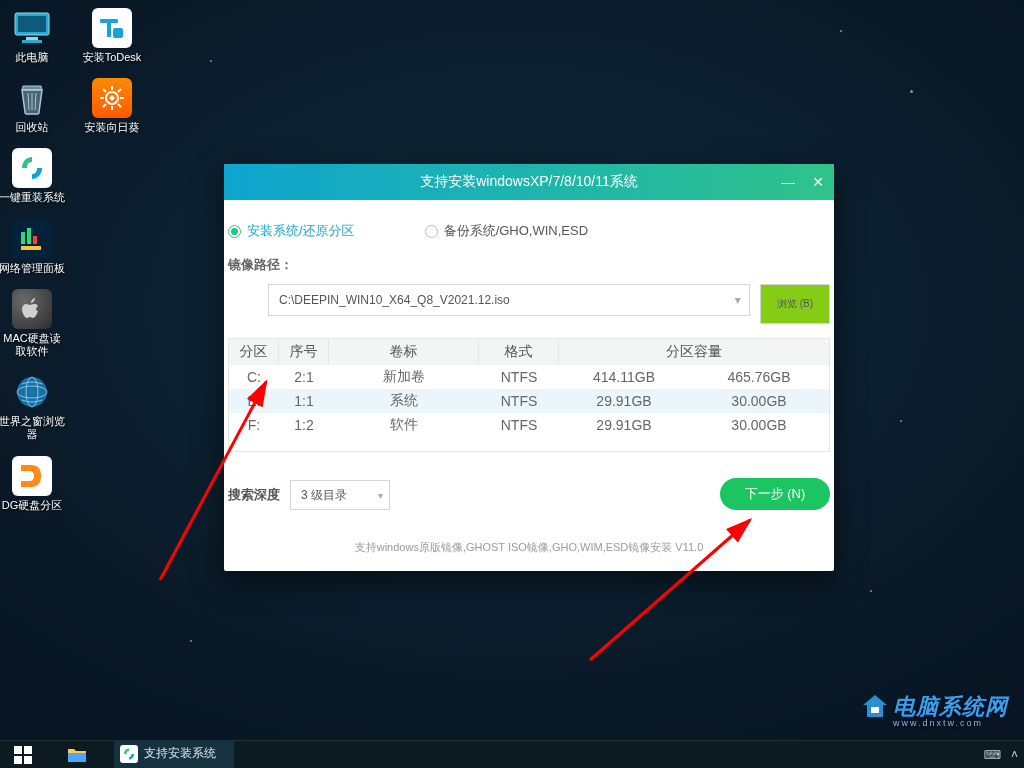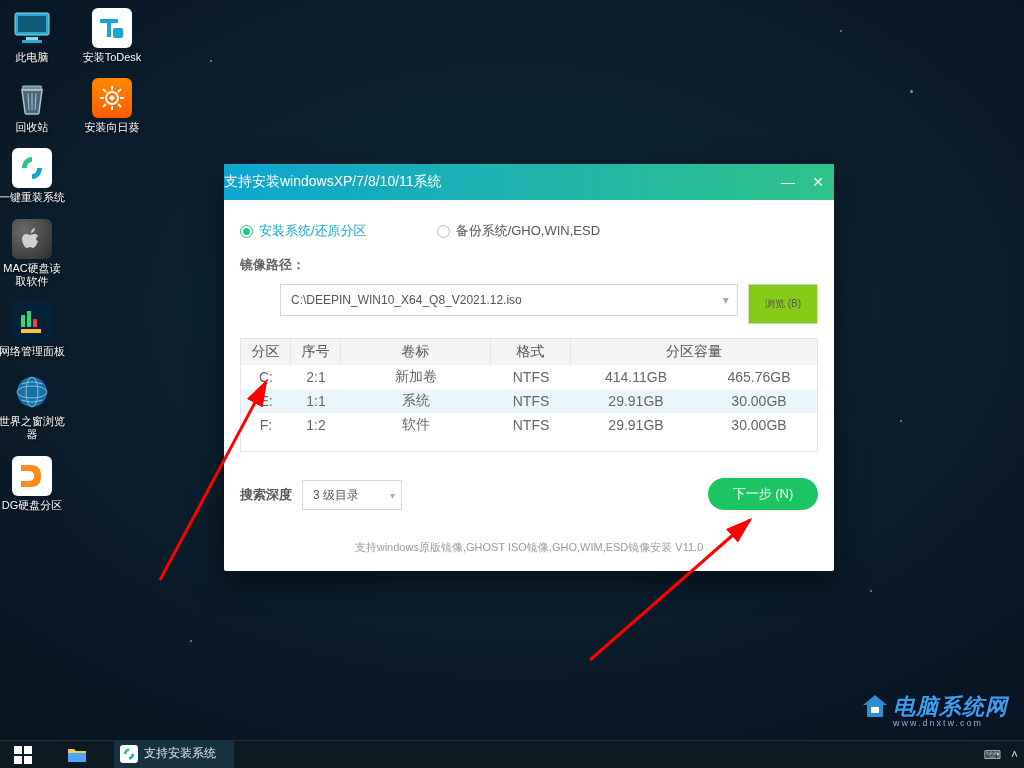--- a/index.html
+++ b/index.html
@@ -30,27 +30,27 @@
 .ic-globe { width:36px; height:36px; }
 .ic-dg { background:#fff; border-radius:8px; }
 
 
 .window {
   position: absolute; left: 224px; top: 164px; width: 610px; background: #fff;
   box-shadow: 0 10px 30px rgba(0,0,0,0.5); border-radius: 2px; overflow:hidden;
 }
 .titlebar {
   height: 36px; background: linear-gradient(90deg, #0ea5d0 0%, #2fc38a 100%);
-  display:flex; align-items:center; justify-content:flex-start; position:relative; color:#fff;
+  display:flex; align-items:center; justify-content:center; position:relative; color:#fff;
 }
 .titlebar .title { font-size: 14px; }
 .titlebar .winbtns { position:absolute; right:6px; top:0; height:100%; display:flex; align-items:center; gap:10px;}
 .winbtn { width:20px; height:20px; display:flex; align-items:center; justify-content:center; color:#fff; cursor:pointer; font-size:14px;}
 
-.body { padding: 22px 16px 14px; color:#555;}
+.body { padding: 22px 4px 14px; color:#555;}
 .radio-row { display:flex; gap:70px; margin-bottom:16px; font-size:13px;}
 .radio { display:flex; align-items:center; gap:6px; cursor:pointer; }
 .radio-dot { width:13px; height:13px; border:1px solid #bbb; border-radius:50%; display:flex; align-items:center; justify-content:center; }
 .radio.sel .radio-dot { border-color:#19c985; }
 .radio.sel .radio-dot::after { content:""; width:7px; height:7px; background:#19c985; border-radius:50%; }
 .radio.sel .rlabel { color:#1aa8cc; }
 
 .path-label { font-size:13px; margin-bottom:10px; font-weight:bold; color:#666;}
 .path-row { display:flex; gap:10px; margin-bottom:14px;margin-left:40px;}
 .path-select { flex:1; height:32px; border:1px solid #d6d6d6; display:flex; align-items:center; padding:0 10px; font-size:12px; font-family: "SimSun", monospace; color:#555; position:relative; cursor:pointer;}
@@ -132,38 +132,38 @@
   <div class="dicon">
     <div class="img ic-green">
       <svg width="28" height="28" viewBox="0 0 28 28">
           <path d="M14 3 C8 3 4 8 4 14 L9 14 C9 10 11 8 14 8 Z" fill="#2fc38a"></path>
           <path d="M14 25 C20 25 24 20 24 14 L19 14 C19 18 17 20 14 20 Z" fill="#0ea5d0"></path>
         </svg>
     </div>
     <div class="lbl">一键重装系统</div>
   </div>
   <div class="dicon">
-    <div class="img ic-apple">
-      <svg width="24" height="24" viewBox="0 0 24 24">
-          <path d="M16 13c0-3 2-4 2-4-1-2-3-2-4-2-2 0-3 1-4 1s-2-1-4-1c-2 0-4 2-4 5 0 4 3 9 5 9 1 0 2-1 3-1s2 1 3 1c2 0 4-4 5-7-2-1-2-1-2-1z M14 4c1-1 1-3 1-3-1 0-2 1-3 2-1 1-1 2-1 3 1 0 2-1 3-2z" fill="#d0d0d0"></path>
-        </svg>
-    </div>
-    <div class="lbl wrap">MAC硬盘读
-取软件</div>
-  </div>
-  <div class="dicon">
     <div class="img ic-net">
       <svg width="30" height="30" viewBox="0 0 30 30">
           <rect x="4" y="8" width="4" height="12" fill="#2bd97c"></rect>
           <rect x="10" y="4" width="4" height="16" fill="#2bd97c"></rect>
           <rect x="16" y="12" width="4" height="8" fill="#ff3b3b"></rect>
           <rect x="4" y="22" width="20" height="4" fill="#ffc040"></rect>
         </svg>
     </div>
     <div class="lbl">网络管理面板</div>
+  </div>
+  <div class="dicon">
+    <div class="img ic-apple">
+      <svg width="24" height="24" viewBox="0 0 24 24">
+          <path d="M16 13c0-3 2-4 2-4-1-2-3-2-4-2-2 0-3 1-4 1s-2-1-4-1c-2 0-4 2-4 5 0 4 3 9 5 9 1 0 2-1 3-1s2 1 3 1c2 0 4-4 5-7-2-1-2-1-2-1z M14 4c1-1 1-3 1-3-1 0-2 1-3 2-1 1-1 2-1 3 1 0 2-1 3-2z" fill="#d0d0d0"></path>
+        </svg>
+    </div>
+    <div class="lbl wrap">MAC硬盘读
+取软件</div>
   </div>
   <div class="dicon">
     <div class="img">
       <svg class="ic-globe" viewBox="0 0 36 36">
           <circle cx="18" cy="18" r="15" fill="#1a6fa3"></circle>
           <ellipse cx="18" cy="18" rx="15" ry="6" fill="none" stroke="#7ec5e8" stroke-width="1"></ellipse>
           <ellipse cx="18" cy="18" rx="6" ry="15" fill="none" stroke="#7ec5e8" stroke-width="1"></ellipse>
           <path d="M8 10 Q18 6 28 10" fill="none" stroke="#7ec5e8"></path>
           <path d="M8 26 Q18 30 28 26" fill="none" stroke="#7ec5e8"></path>
         </svg>

